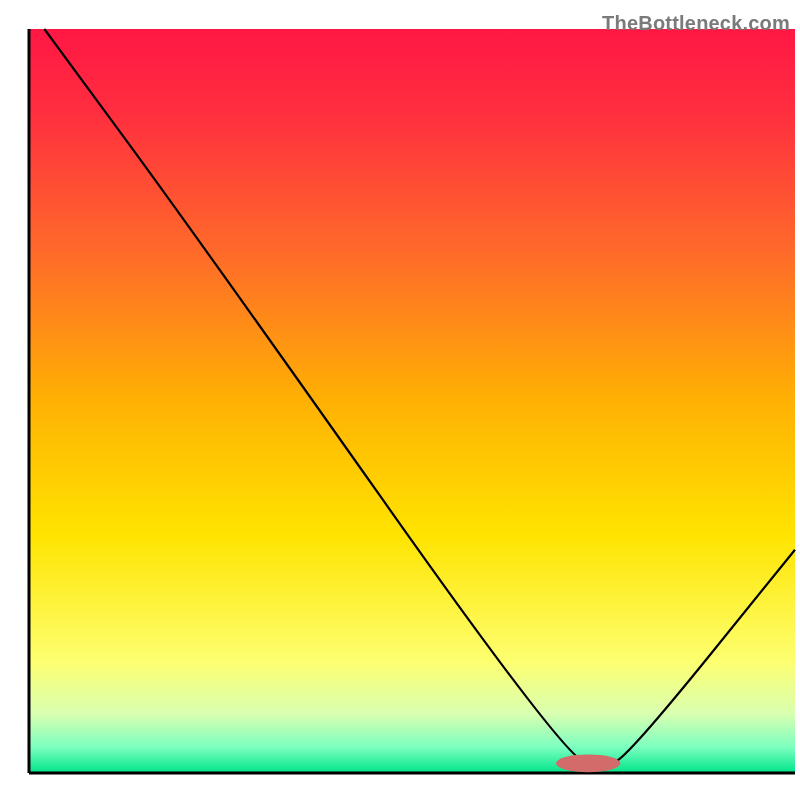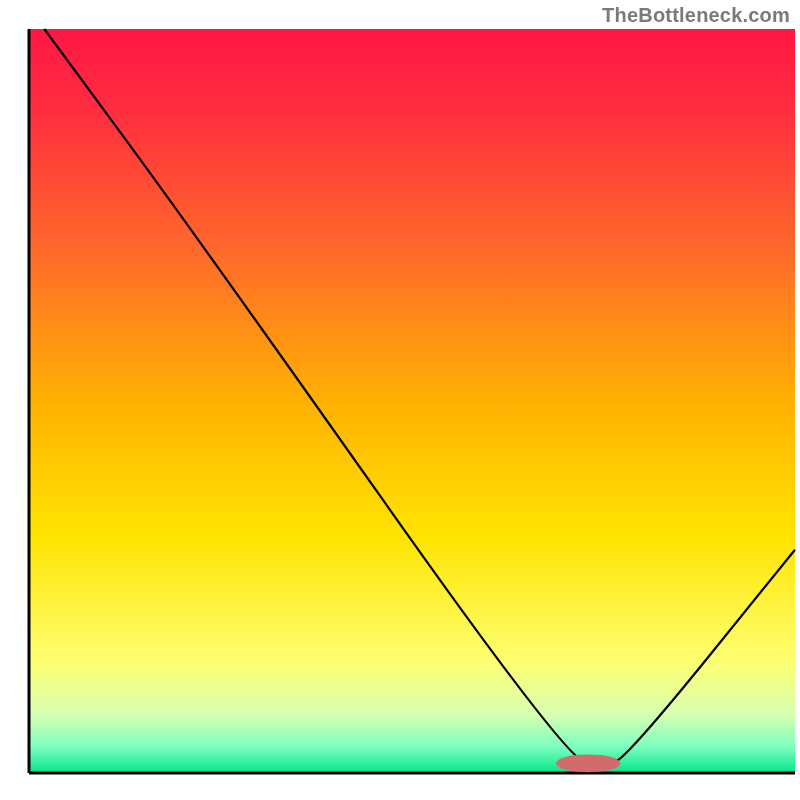--- a/index.html
+++ b/index.html
@@ -11,21 +11,21 @@
     font-family: Arial, Helvetica, sans-serif;
     overflow: hidden;
   }
   .wrap {
     position: relative;
     width: 800px;
     height: 800px;
   }
   .watermark {
     position: absolute;
-    top: 4px;
+    top: 12px;
     right: 10px;
     color: #7a7a7a;
     font-size: 20px;
     font-weight: 600;
     letter-spacing: 0.2px;
     z-index: 5;
     user-select: none;
   }
   svg {
     position: absolute;

